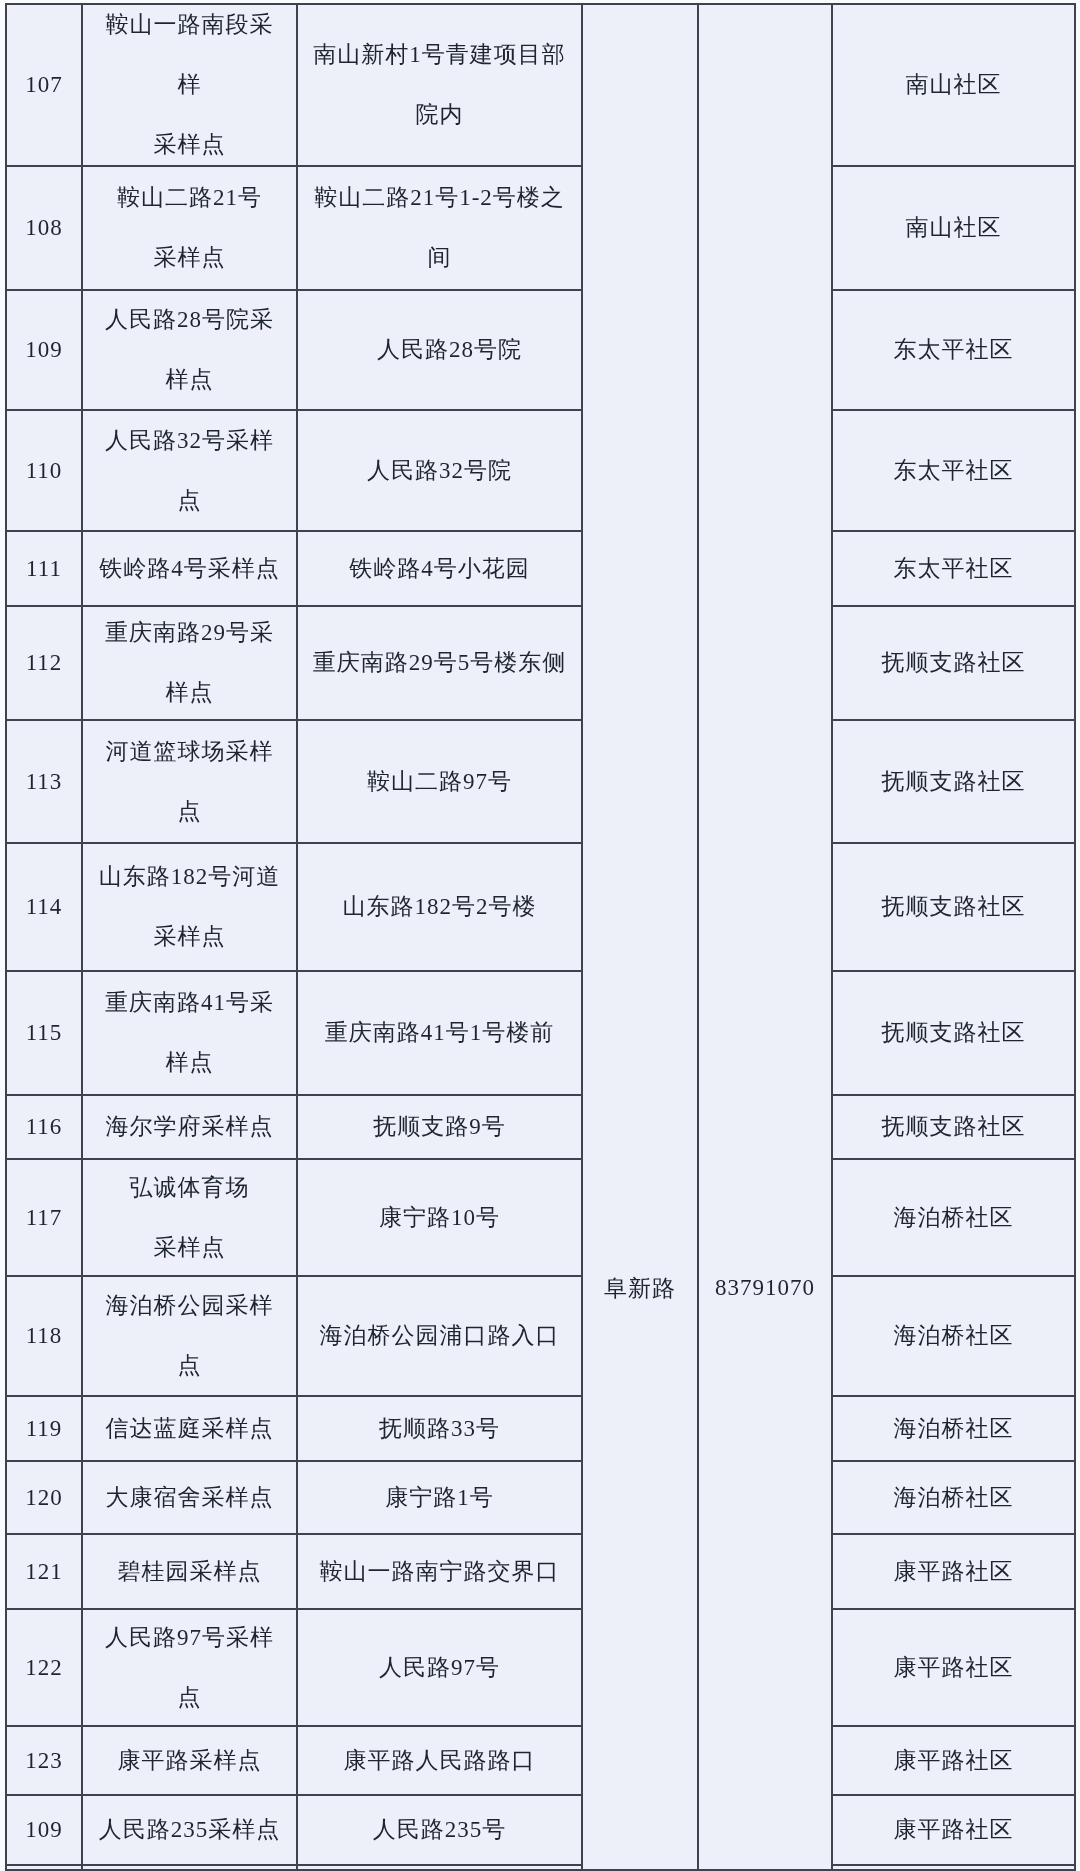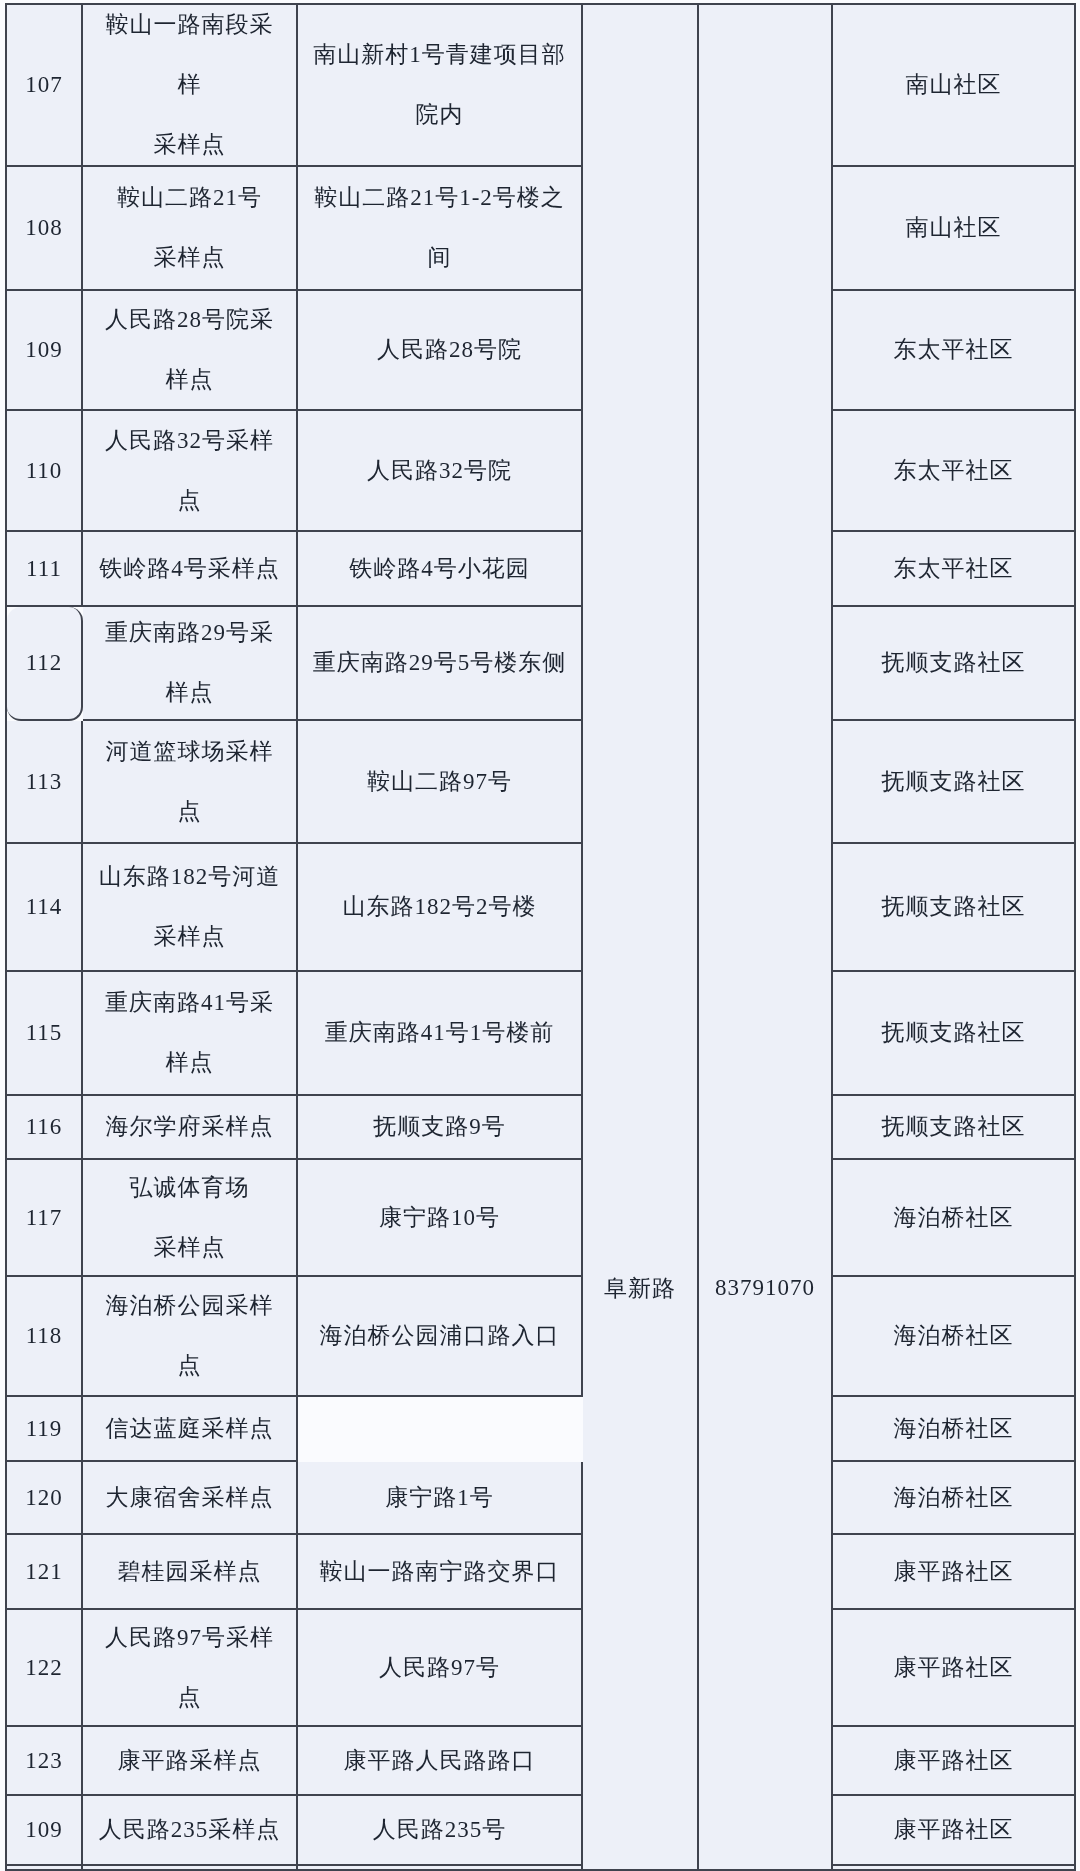--- a/index.html
+++ b/index.html
@@ -93,21 +93,21 @@
     </div>
     <div class="cell" style="grid-area: 4 / 6;">东太平社区</div>
     <div class="cell" style="grid-area: 5 / 1;">111</div>
     <div class="cell" style="grid-area: 5 / 2;">
       <span>铁岭路4号采样点</span>
     </div>
     <div class="cell" style="grid-area: 5 / 3; text-align: center;">
       <span>铁岭路4号小花园</span>
     </div>
     <div class="cell" style="grid-area: 5 / 6;">东太平社区</div>
-    <div class="cell" style="grid-area: 6 / 1; border-radius: 14px;">112</div>
+    <div class="cell" style="grid-area: 6 / 1;">112</div>
     <div class="cell" style="grid-area: 6 / 2;">
       <span>重庆南路29号采<br>样点</span>
     </div>
     <div class="cell" style="grid-area: 6 / 3;">
       <span>重庆南路29号5号楼东侧</span>
     </div>
     <div class="cell" style="grid-area: 6 / 6;">抚顺支路社区</div>
     <div class="cell" style="grid-area: 7 / 1;">113</div>
     <div class="cell" style="grid-area: 7 / 2;">
       <span>河道篮球场采样<br>点</span>
@@ -152,20 +152,23 @@
     <div class="cell" style="grid-area: 12 / 2;">
       <span>海泊桥公园采样<br>点</span>
     </div>
     <div class="cell" style="grid-area: 12 / 3;">
       <span>海泊桥公园浦口路入口</span>
     </div>
     <div class="cell" style="grid-area: 12 / 6;">海泊桥社区</div>
     <div class="cell" style="grid-area: 13 / 1;">119</div>
     <div class="cell" style="grid-area: 13 / 2;">
       <span>信达蓝庭采样点</span>
+    </div>
+    <div class="cell" style="grid-area: 13 / 3;">
+      <span>抚顺路33号</span>
     </div>
     <div class="cell" style="grid-area: 13 / 6;">海泊桥社区</div>
     <div class="cell" style="grid-area: 14 / 1;">120</div>
     <div class="cell" style="grid-area: 14 / 2;">
       <span>大康宿舍采样点</span>
     </div>
     <div class="cell" style="grid-area: 14 / 3;">
       <span>康宁路1号</span>
     </div>
     <div class="cell" style="grid-area: 14 / 6;">海泊桥社区</div>

